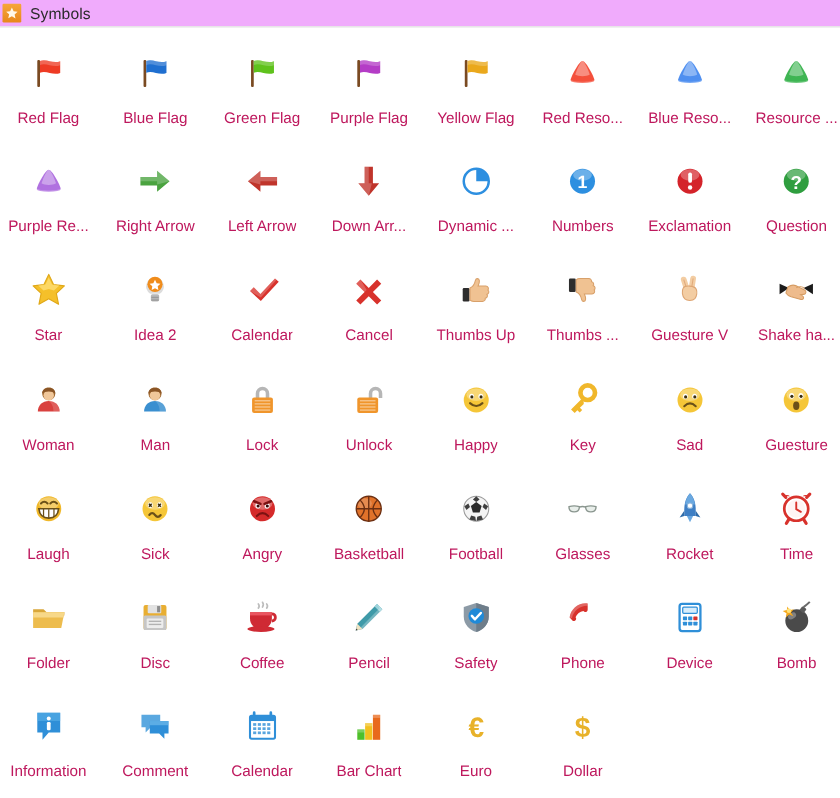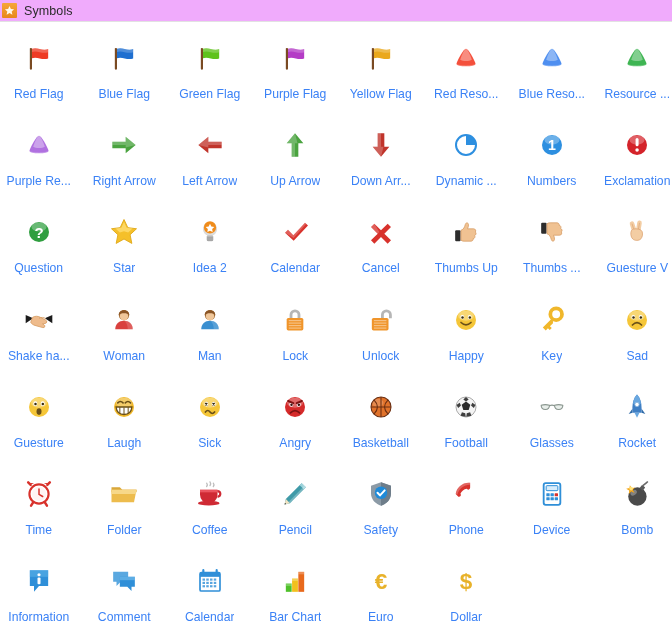--- a/index.html
+++ b/index.html
@@ -29,21 +29,21 @@
   .cell{
     display:flex;flex-direction:column;align-items:center;
     justify-content:flex-start;padding-top:10px;box-sizing:border-box;
   }
   .ico{
     height:44px;width:44px;display:flex;align-items:center;justify-content:center;
     margin-bottom:7px;
   }
   .ico svg{display:block;overflow:visible;}
   .lbl{
-    font-size:12.2px;color:#3b82f6;line-height:14px;
+    font-size:12.2px;color:#be185d;line-height:14px;
     max-width:84px;white-space:nowrap;overflow:hidden;text-overflow:clip;
     text-align:left;
   }
 </style>
 </head>
 <body>
 
 <div class="titlebar">
   <div class="app-icon">
     <svg width="11" height="11" viewBox="0 0 24 24">
@@ -160,29 +160,20 @@
           <svg width="40" height="40" viewBox="0 0 48 48">
             <path d="M38 20 h-16 v-6 l-12 10 12 10 v-6 h16 z" fill="#c0342b"></path>
             <path d="M38 20 h-16 v-6 l-12 10 12 3 v-3 h16 z" fill="#ffffff" opacity=".22"></path>
           </svg>
         </div>
         <div class="lbl">Left Arrow</div>
       </div>
       <div class="cell">
         <div class="ico">
           <svg width="40" height="40" viewBox="0 0 48 48">
-            <path d="M20 38 v-16 h-6 l10 -12 10 12 h-6 v16 z" fill="#4aa33f"></path>
-            <path d="M20 38 v-16 h-6 l10 -12 3 12 h-3 v16 z" fill="#ffffff" opacity=".22"></path>
-          </svg>
-        </div>
-        <div class="lbl">Up Arrow</div>
-      </div>
-      <div class="cell">
-        <div class="ico">
-          <svg width="40" height="40" viewBox="0 0 48 48">
             <path d="M20 10 v16 h-6 l10 12 10 -12 h-6 v-16 z" fill="#c0342b"></path>
             <path d="M20 10 v16 h-6 l10 12 3 -12 h-3 v-16 z" fill="#ffffff" opacity=".22"></path>
           </svg>
         </div>
         <div class="lbl">Down Arr...</div>
       </div>
       <div class="cell">
         <div class="ico">
           <svg width="40" height="40" viewBox="0 0 48 48">
             <circle cx="24" cy="24" r="12" fill="none" stroke="#2d8fe0" stroke-width="2.4"></circle>
@@ -511,20 +502,36 @@
       </div>
       <div class="cell">
         <div class="ico">
           <svg width="40" height="40" viewBox="0 0 48 48">
             <path d="M9 16 h10 l3 3 h17 v3 h-30 z" fill="#d9a73a"></path>
             <path d="M9 19 h30 l-3 15 h-27 z" fill="#edbc4d"></path>
             <path d="M9 19 h30 l-1 5 h-29 z" fill="#f7d889"></path>
           </svg>
         </div>
         <div class="lbl">Folder</div>
+      </div>
+      <div class="cell">
+        <div class="ico">
+          <svg width="40" height="40" viewBox="0 0 48 48">
+            <rect x="13" y="12" width="22" height="24" rx="2" fill="#e8ae32"></rect>
+            <rect x="13" y="22" width="22" height="14" rx="1.5" fill="#c6c6c6"></rect>
+            <rect x="17" y="12" width="13" height="8" rx="1" fill="#e2e2e2"></rect>
+            <rect x="26" y="13" width="3" height="6" fill="#8d8d8d"></rect>
+            <rect x="16" y="25" width="16" height="9" rx="1" fill="#ededed"></rect>
+            <g fill="#b2b2b2">
+              <rect x="18" y="27" width="12" height="1.3"></rect>
+              <rect x="18" y="30" width="12" height="1.3"></rect>
+            </g>
+          </svg>
+        </div>
+        <div class="lbl">Disc</div>
       </div>
       <div class="cell">
         <div class="ico">
           <svg width="40" height="40" viewBox="0 0 48 48">
             <g stroke="#bdbdbd" stroke-width="1.6" fill="none" stroke-linecap="round">
               <path d="M20 15 q1.6 -2 0 -4"></path>
               <path d="M24 14 q1.6 -2.4 0 -4.6"></path>
               <path d="M28 15 q1.6 -2 0 -4"></path>
             </g>
             <path d="M12 19 h21 v6 a10.5 10.5 0 0 1 -21 0 z" fill="#cf2a34"></path>

